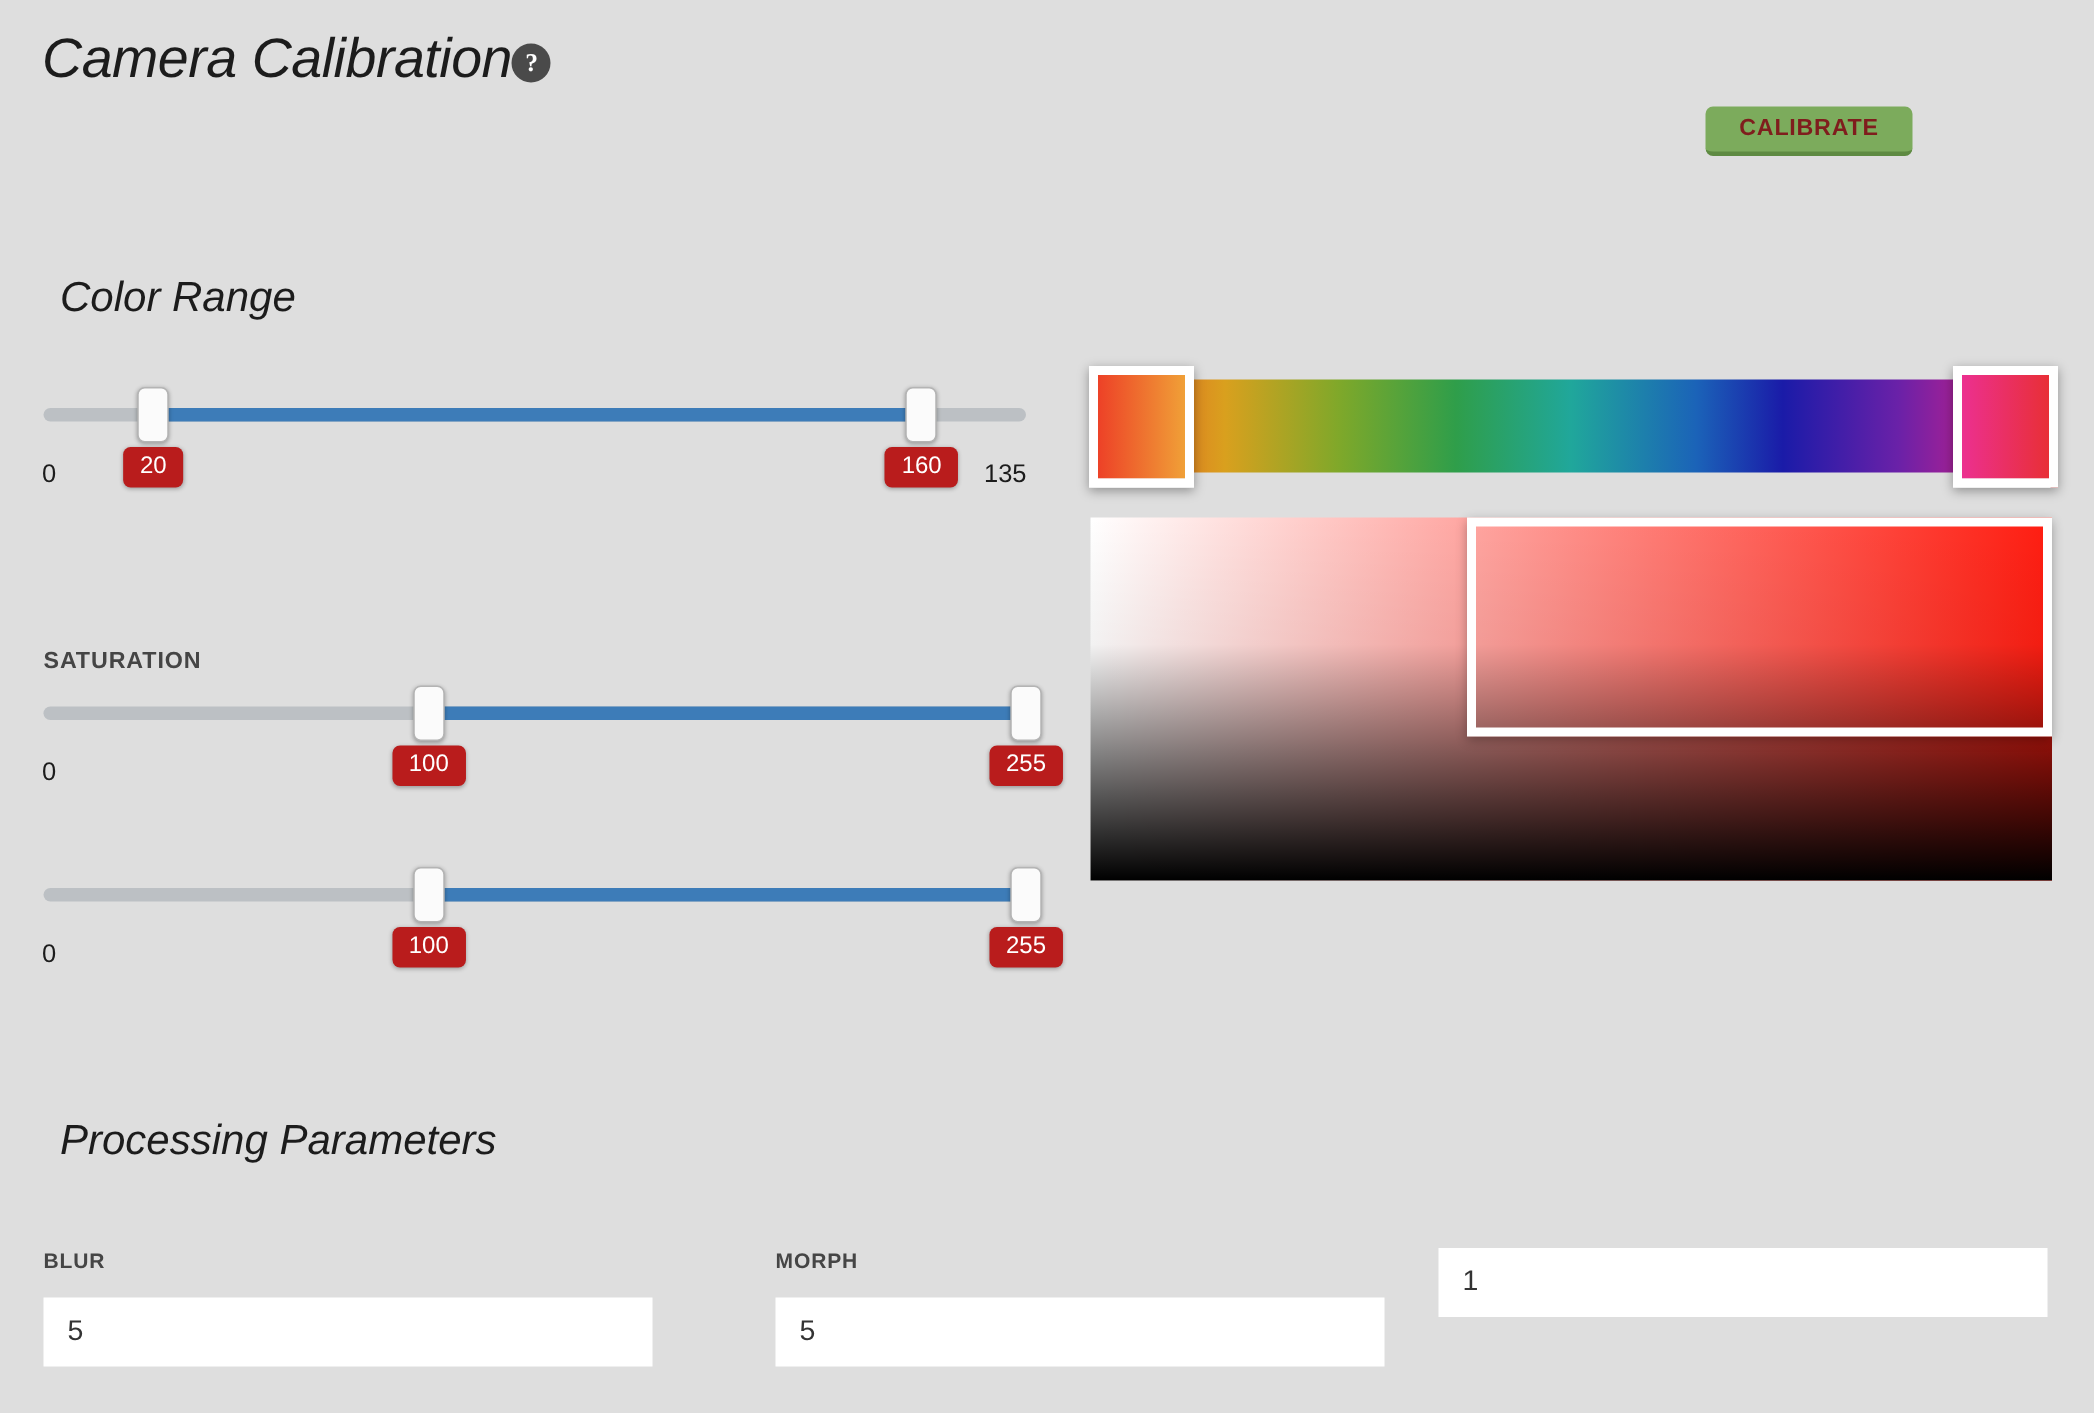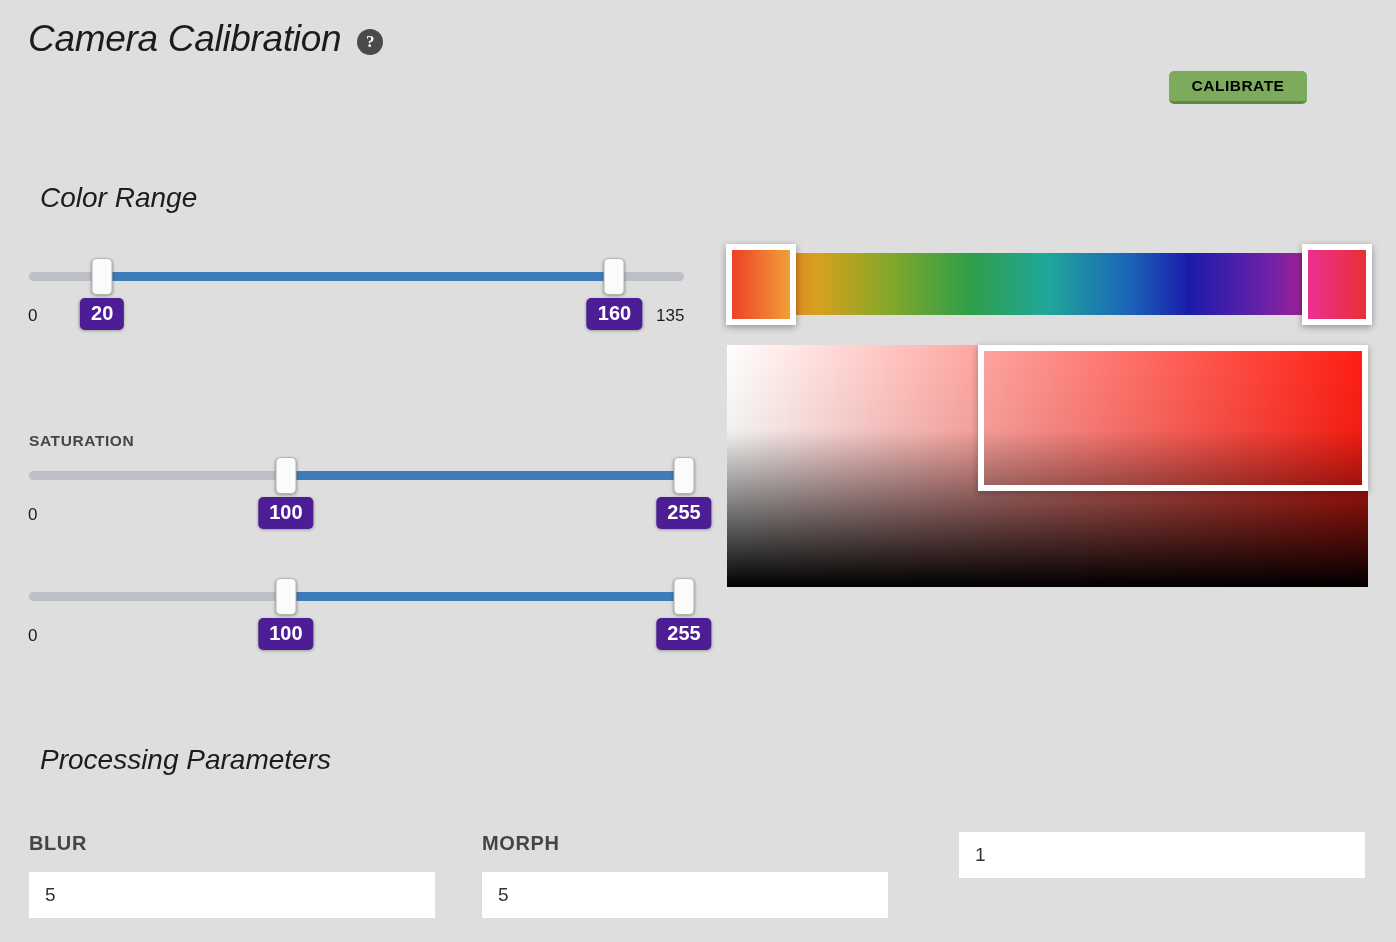--- a/index.html
+++ b/index.html
@@ -17,21 +17,20 @@
     position: relative;
   }
 
   
   .page-title-row {
     position: absolute;
     left: 28px;
     top: 18px;
     display: flex;
     align-items: center;
-    gap: 16px;
   }
   .page-title {
     font-size: 37px;
     font-style: italic;
     font-weight: 400;
     color: #1c1c1c;
     letter-spacing: -0.3px;
     white-space: nowrap;
   }
   .help-icon {
@@ -45,29 +44,29 @@
     justify-content: center;
     font-size: 17px;
     font-weight: bold;
     font-family: "Liberation Serif", serif;
     cursor: pointer;
     margin-top: 6px;
   }
 
   .calibrate-button {
     position: absolute;
-    left: 1169px;
+    left: 1137px;
     top: 71px;
     width: 138px;
     height: 33px;
     background: #7cab5c;
     border: none;
     border-bottom: 3px solid #5e8a42;
     border-radius: 5px;
-    color: #000000;
+    color: #7f1d1d;
     font-family: "Liberation Sans", sans-serif;
     font-size: 15.5px;
     font-weight: bold;
     letter-spacing: 0.5px;
     cursor: pointer;
     display: flex;
     align-items: center;
     justify-content: center;
   }
 
@@ -147,24 +146,24 @@
     top: 8px;
     font-size: 17px;
     color: #1c1c1c;
   }
   .scale-min { left: -1px; }
 
   .value-badge {
     position: absolute;
     top: 0;
     transform: translateX(-50%);
-    background: #4c1d95;
+    background: #b91c1c;
     color: #ffffff;
-    font-size: 20px;
-    font-weight: 700;
+    font-size: 16px;
+    font-weight: 400;
     padding: 4px 11px 5px 11px;
     border-radius: 5px;
     box-shadow: 0 1px 3px rgba(0,0,0,0.3);
     white-space: nowrap;
   }
 
   
   .hue-strip {
     position: absolute;
     left: 727px;
@@ -230,25 +229,25 @@
     box-shadow: 0 2px 7px rgba(0,0,0,0.3);
     pointer-events: none;
   }
 
   
   .param-field {
     position: absolute;
     top: 832px;
   }
   #param-blur      { left: 29px;  width: 406px; }
-  #param-morph     { left: 482px; width: 406px; }
+  #param-morph     { left: 517px; width: 406px; }
   #param-iteration { left: 959px; width: 406px; }
 
   .param-label {
-    font-size: 20px;
+    font-size: 14px;
     font-weight: bold;
     color: #454545;
     letter-spacing: 0.6px;
     margin-bottom: 17px;
   }
   .param-input {
     width: 100%;
     height: 46px;
     background: #ffffff;
     border: none;

